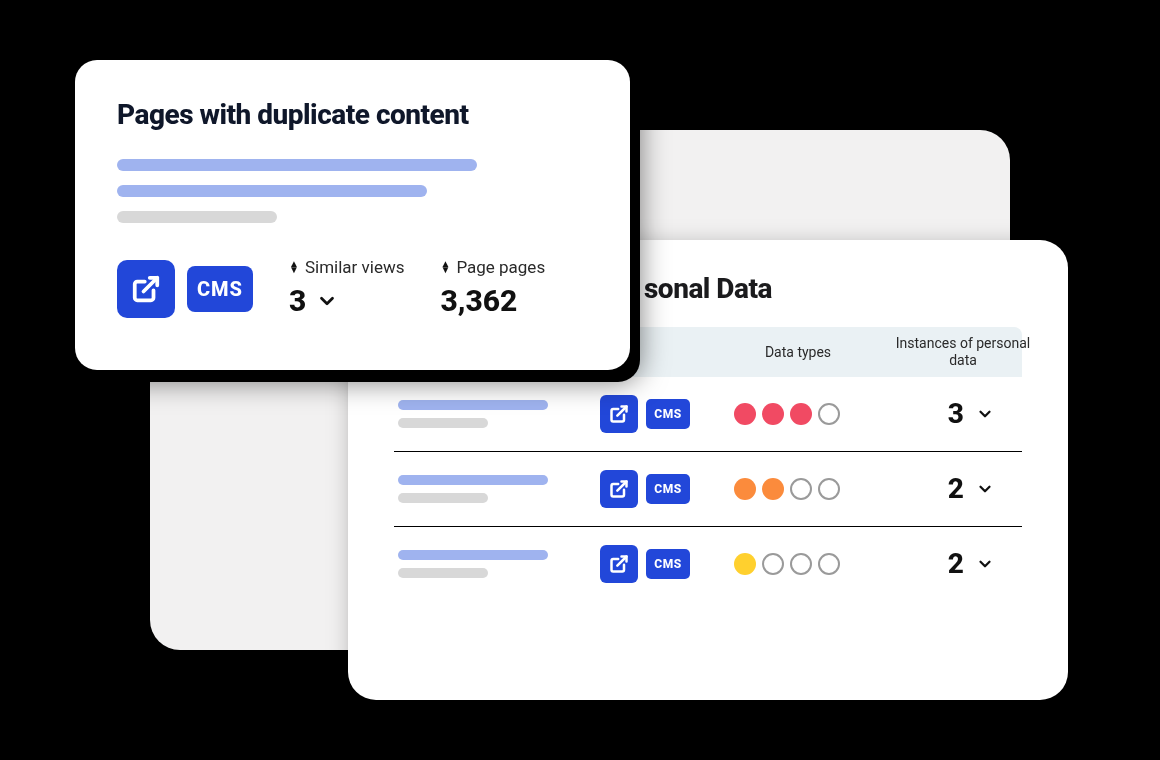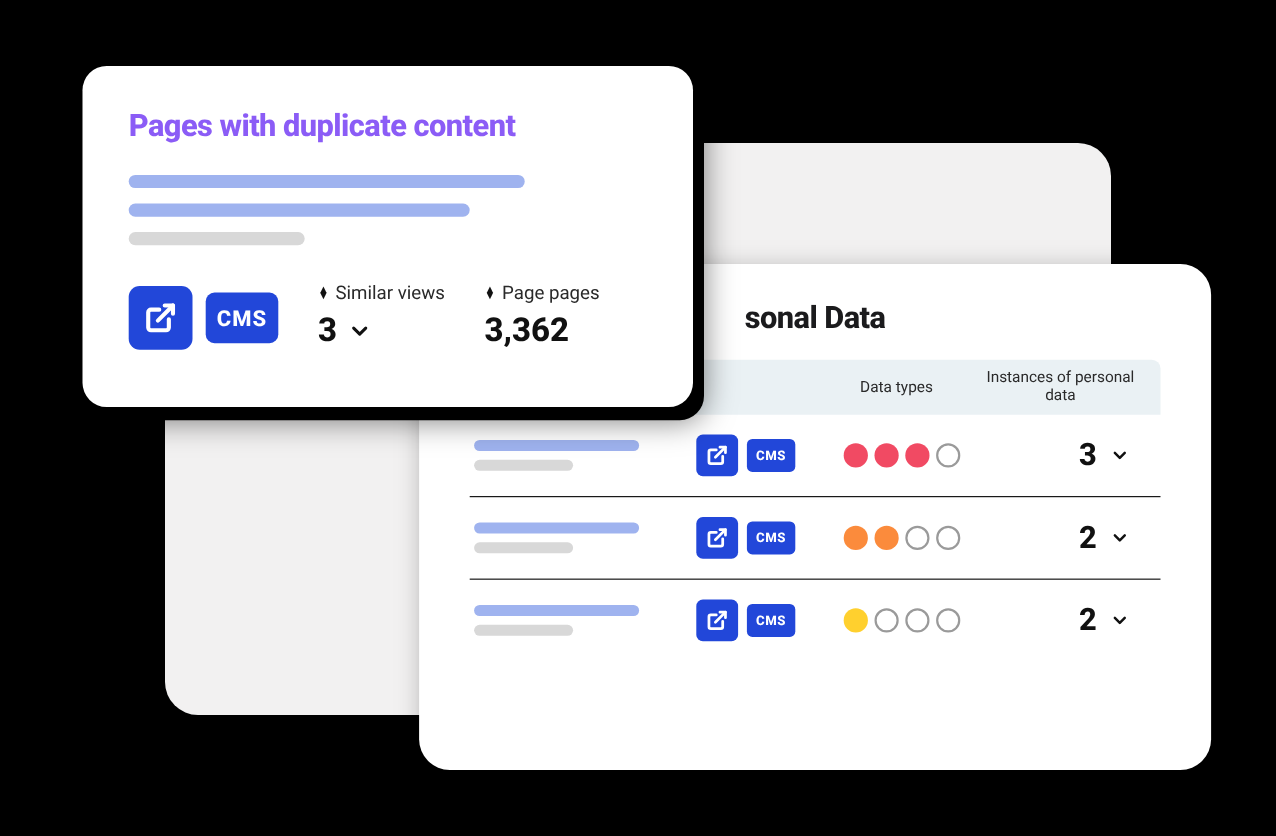--- a/index.html
+++ b/index.html
@@ -31,21 +31,21 @@
     width: 555px;
     height: 310px;
     background: #fff;
     border-radius: 22px;
     padding: 38px 42px 28px 42px;
     box-shadow: 10px 12px 0 rgba(0,0,0,1), 10px 12px 28px rgba(0,0,0,0.5);
   }
   .front-title {
     font-size: 28px;
     font-weight: 800;
-    color: #8b5cf6;
+    color: #0f172a;
     letter-spacing: -0.5px;
     margin-bottom: 28px;
   }
   .placeholder-bar {
     height: 12px;
     border-radius: 6px;
     margin-bottom: 14px;
   }
   .ph-blue   { background: #9fb3ef; }
   .ph-grey   { background: #d8d8d8; }
@@ -80,21 +80,21 @@
   .stat-value {
     font-size:30px; font-weight:800; color:#111; display:flex; align-items:center; gap:10px;
   }
   .sort-icon {
     display:inline-flex; flex-direction:column; line-height:6px; font-size:10px; color:#111;
   }
 
   
   .pd-card {
     position: absolute;
-    left: 381px;
+    left: 348px;
     top: 240px;
     width: 720px;
     height: 460px;
     background: #fff;
     border-radius: 28px;
     padding: 32px 46px 24px 46px;
     box-shadow: 10px 12px 0 rgba(0,0,0,1), 10px 12px 28px rgba(0,0,0,0.5);
   }
   .pd-title {
     font-size: 28px;
@@ -104,21 +104,21 @@
     margin-bottom: 22px;
     padding-left: 250px; 
   }
 
   .pd-head-row {
     display:flex;
     align-items:center;
     background:#eaf1f4;
     border-radius:8px 8px 0 0;
     padding:8px 10px 8px 14px;
-    gap:4px;
+    gap:20px;
     font-size:14px;
     color:#2a2a2a;
   }
   .pd-head-spacer { flex: 0 0 300px; }
   .pd-head-dt    { flex: 0 0 140px; text-align:center; }
   .pd-head-inst  { flex: 0 0 150px; text-align:center; line-height:1.2; }
 
   .pd-row {
     display:flex;
     align-items:center;

